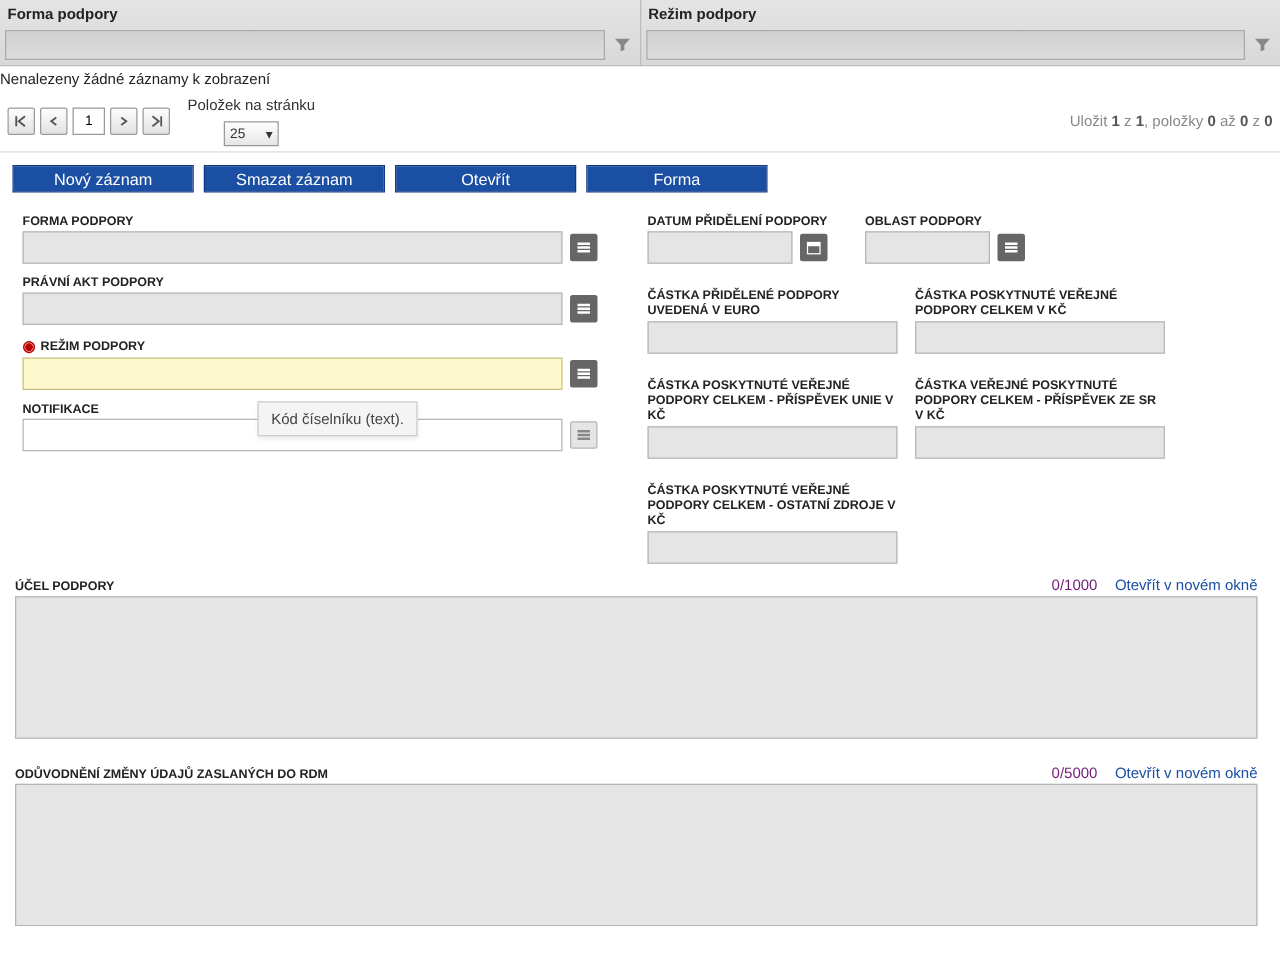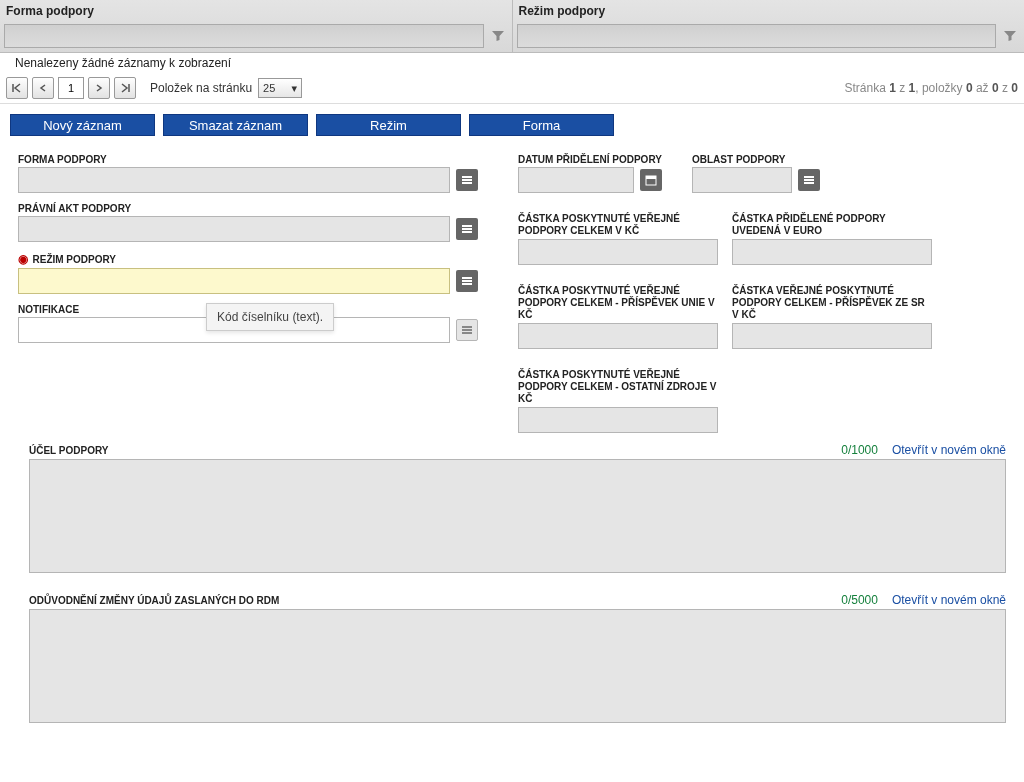--- a/index.html
+++ b/index.html
@@ -6,27 +6,27 @@
 body { font-family: Arial, sans-serif; font-size: 11px; background: #fff; color: #333; }
 
 .filter-bar { display: flex; background: linear-gradient(#e4e4e4, #d8d8d8); border-bottom: 1px solid #bbb; }
 .filter-col { flex: 1; display: flex; flex-direction: column; border-right: 1px solid #bbb; }
 .filter-col:last-child { border-right: none; }
 .filter-header { font-weight: bold; font-size: 12px; padding: 4px 6px; color: #222; }
 .filter-row { display: flex; align-items: center; padding: 2px 4px 4px 4px; gap: 4px; }
 .filter-input-wrap { flex: 1; position: relative; background: linear-gradient(#d0d0d0,#dcdcdc); border: 1px solid #aaa; height: 24px; }
 .filter-funnel { width: 20px; height: 24px; display: flex; align-items: center; justify-content: center; color: #888; cursor: pointer; }
 
-.no-records { font-size: 12px; padding: 3px 15px; color: #222; }
+.no-records { font-size: 12px; padding: 3px 0; color: #222; }
 
 .pager-bar { display: flex; align-items: center; padding: 4px 6px; gap: 6px; border-bottom: 1px solid #ddd; }
 .pager-left { display: flex; align-items: center; gap: 4px; }
 .pg-btn { width: 22px; height: 22px; background: linear-gradient(#fefefe,#e2e2e2); border: 1px solid #999; border-radius: 2px; display: flex; align-items: center; justify-content: center; cursor: pointer; color: #444; font-size: 10px; }
 .pg-page { width: 26px; height: 22px; border: 1px solid #999; background: #fff; text-align: center; font-size: 11px; }
-.per-page { margin-left: 10px; font-size: 12px; color: #333; display: flex; align-items: center; gap: 6px; }
+.per-page { margin-left: 10px; font-size: 12px; color: #333; display: flex; align-items: center; gap: 6px; flex-direction: column; }
 .per-page-dd { width: 44px; height: 20px; border: 1px solid #999; background: linear-gradient(#fff,#e6e6e6); display: flex; align-items: center; justify-content: space-between; padding: 0 4px; font-size: 11px; cursor: pointer; }
 .pager-right { margin-left: auto; font-size: 12px; color: #888; }
 .pager-right b { color: #555; font-weight: bold; }
 
 .action-bar { display: flex; gap: 8px; padding: 10px 10px 8px 10px; }
 .action-btn { width: 145px; height: 22px; display: flex; align-items: center; justify-content: center; background: linear-gradient(#1a4fa3,#1a4fa3); color: #fff; font-size: 13px; border: 1px solid #0f3780; cursor: pointer; }
 
 .form-area { display: flex; padding: 0 18px; gap: 40px; }
 .form-col-left { width: 460px; display: flex; flex-direction: column; }
 .form-col-right { flex: 1; }
@@ -38,24 +38,24 @@
 .fg-input { height: 26px; border: 1px solid #b5b5b5; background: #e5e5e5; flex: 1; padding: 0 6px; font-size: 12px; }
 .fg-input.white { background: #fff; }
 .fg-input.yellow { background: #fdf9cd; border-color: #c8c080; }
 .fg-icon { width: 22px; height: 22px; background: #666; color: #fff; display: flex; align-items: center; justify-content: center; cursor: pointer; font-size: 12px; border-radius: 2px; }
 
 .right-row { display: flex; gap: 14px; margin-top: 8px; }
 .right-fg { display: flex; flex-direction: column; }
 
 .tooltip-box { position: absolute; left: 188px; top: -14px; background: #f4f4f4; border: 1px solid #ccc; padding: 6px 10px; font-size: 12px; color: #444; box-shadow: 0 2px 4px rgba(0,0,0,0.1); z-index: 10; }
 
-.textarea-section { padding: 8px 18px 0 29px; }
+.textarea-section { padding: 8px 18px 0 12px; }
 .ta-head { display: flex; align-items: baseline; padding: 2px 0; }
 .ta-label { font-size: 10px; font-weight: bold; text-transform: uppercase; color: #222; }
-.ta-counter { margin-left: auto; font-size: 12px; color: #15803d; padding-right: 14px; }
+.ta-counter { margin-left: auto; font-size: 12px; color: #701a75; padding-right: 14px; }
 .ta-link { color: #1a4fa3; font-size: 12px; cursor: pointer; }
 .ta-body { border: 1px solid #b5b5b5; background: #e5e5e5; height: 114px; }
 
 svg { display: block; }
 </style>
 </head>
 <body>
 
 <div class="filter-bar">
   <div class="filter-col">
@@ -109,28 +109,28 @@
       </div>
     <div class="per-page">
       <span>Položek na stránku</span>
       <div class="per-page-dd">
         <span>25</span>
         <span>▾</span>
       </div>
     </div>
   </div>
   <div class="pager-right">
-    <span>Stránka </span><b>1</b><span> z </span><b>1</b><span>, položky </span><b>0</b><span> až </span><b>0</b><span> z </span><b>0</b>
+    <span>Uložit </span><b>1</b><span> z </span><b>1</b><span>, položky </span><b>0</b><span> až </span><b>0</b><span> z </span><b>0</b>
   </div>
 </div>
 
 <div class="action-bar">
   <div class="action-btn">Nový záznam</div>
   <div class="action-btn">Smazat záznam</div>
-  <div class="action-btn">Režim</div>
+  <div class="action-btn">Otevřít</div>
   <div class="action-btn">Forma</div>
 </div>
 
 <div class="form-area">
   <div class="form-col-left">
     <div class="fg">
       <div class="fg-label">FORMA PODPORY</div>
       <div class="fg-row">
         <input class="fg-input" style="">
         <div class="fg-icon">
@@ -211,27 +211,27 @@
                 <rect x="1" y="5" width="10" height="2" fill="#fff"></rect>
                 <rect x="1" y="8" width="10" height="2" fill="#fff"></rect>
               </svg>
             </div>
         </div>
       </div>
     </div>
 
     <div class="right-row" style="margin-top:18px">
       <div class="right-fg" style="width:200px">
+        <div class="fg-label" style="line-height:1.2">ČÁSTKA PŘIDĚLENÉ PODPORY UVEDENÁ V EURO</div>
+        <div class="fg-row">
+            <input class="fg-input" style="">
+          </div>
+      </div>
+      <div class="right-fg" style="width:200px">
         <div class="fg-label" style="line-height:1.2">ČÁSTKA POSKYTNUTÉ VEŘEJNÉ PODPORY CELKEM V KČ</div>
-        <div class="fg-row">
-            <input class="fg-input" style="">
-          </div>
-      </div>
-      <div class="right-fg" style="width:200px">
-        <div class="fg-label" style="line-height:1.2">ČÁSTKA PŘIDĚLENÉ PODPORY UVEDENÁ V EURO</div>
         <div class="fg-row">
             <input class="fg-input" style="">
           </div>
       </div>
     </div>
 
     <div class="right-row" style="margin-top:18px">
       <div class="right-fg" style="width:200px">
         <div class="fg-label" style="line-height:1.2">ČÁSTKA POSKYTNUTÉ VEŘEJNÉ PODPORY CELKEM - PŘÍSPĚVEK UNIE V KČ</div>
         <div class="fg-row">

